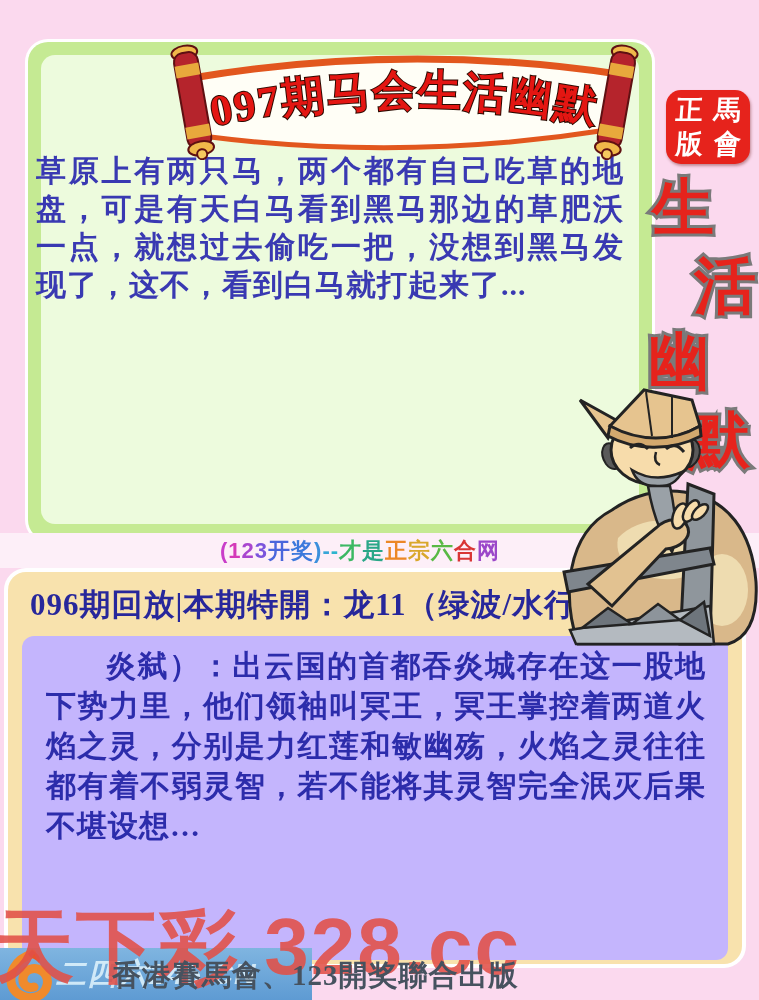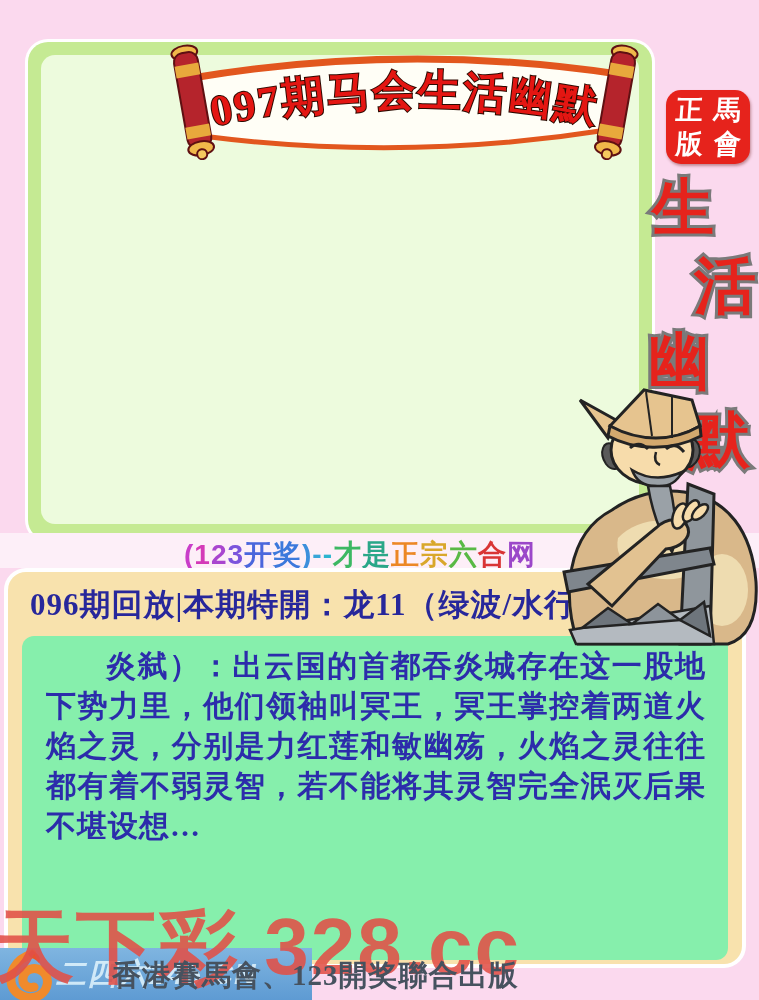--- a/index.html
+++ b/index.html
@@ -23,44 +23,45 @@
   .seal span{color:#fff;font-family:"Liberation Serif","DejaVu Serif",serif;font-weight:bold;font-size:27px;line-height:30px;transform:skewX(-4deg);}
   .vchar{position:absolute;font-family:"Liberation Serif","DejaVu Serif",serif;font-weight:bold;font-size:62px;color:#e6231c;-webkit-text-stroke:6px #7a7a7a;paint-order:stroke fill;}
   .vchar.c0{left:652px;top:166px;}
   .vchar.c1{left:694px;top:244px;}
   .vchar.c2{left:648px;top:320px;}
   .vchar.c3{left:688px;top:398px;}
   .cartoon{position:absolute;left:560px;top:386px;width:199px;height:262px;z-index:5;}
 
   
   .slogan-band{position:absolute;left:0;top:533px;width:759px;height:35px;background:#fdeff8;}
-  .slogan{position:absolute;left:0;top:536px;width:720px;text-align:center;font-size:28px;font-weight:bold;letter-spacing:1px;font-family:"Liberation Sans",sans-serif;}
+  .slogan{position:absolute;left:0;top:536px;width:720px;text-align:center;font-size:22px;font-weight:bold;letter-spacing:1px;font-family:"Liberation Sans",sans-serif;}
 
   
   .replay-box{position:absolute;left:8px;top:572px;width:734px;height:392px;background:#f8e2ad;border-radius:18px;box-shadow:0 0 0 4px #ffffff;}
   .replay-header{position:absolute;left:22px;top:12px;font-family:"Liberation Serif","DejaVu Serif",serif;font-weight:bold;font-size:31px;color:#27279b;letter-spacing:1px;}
-  .replay-inner{position:absolute;left:14px;top:64px;width:706px;height:324px;background:#86efac;border-radius:12px;}
+  .replay-inner{position:absolute;left:14px;top:64px;width:706px;height:324px;background:#c4b5fd;border-radius:12px;}
   .replay-text{position:absolute;left:24px;top:10px;width:660px;font-family:"Liberation Serif","DejaVu Serif",serif;font-weight:bold;font-size:30px;line-height:40px;color:#2c2cab;text-align:justify;text-indent:2em;letter-spacing:1px;}
 
   
   .watermark{position:absolute;left:-6px;top:894px;font-size:80px;font-weight:bold;color:#e25047;opacity:.88;letter-spacing:2px;white-space:nowrap;z-index:8;}
   .bar-blue{position:absolute;left:0;top:948px;width:312px;height:52px;background:linear-gradient(#7fb5e0,#5e9bd3);z-index:6;}
   .bar-watermark{position:absolute;left:56px;top:6px;font-size:30px;font-weight:bold;font-style:italic;color:rgba(232,249,255,.8);letter-spacing:1px;white-space:nowrap;}
   .org-logo{position:absolute;left:2px;top:948px;width:58px;height:52px;z-index:7;}
   .publisher{position:absolute;left:112px;top:956px;font-family:"Liberation Serif","DejaVu Serif",serif;font-weight:bold;font-size:29px;color:#46525f;letter-spacing:1px;z-index:9;white-space:nowrap;}
 </style>
 </head>
 <body>
 
 <div id="stage">
 
 
   <div class="humor-box">
     <div class="humor-box-inner"></div>
   </div>
+  <div class="humor-text">草原上有两只马，两个都有自己吃草的地盘，可是有天白马看到黑马那边的草肥沃一点，就想过去偷吃一把，没想到黑马发现了，这不，看到白马就打起来了...</div>
 
   <div class="banner">
     <svg width="514" height="118" viewBox="0 0 514 118">
 
       <path d="M44,36 Q257,0 470,32 L459,88 Q257,120 54,94 Z" fill="#fffef6" stroke="#e9c27c" stroke-width="2"></path>
       <path d="M44,36 Q257,0 470,32" fill="none" stroke="#e2571e" stroke-width="7" stroke-linecap="round"></path>
       <path d="M54,94 Q257,120 459,88" fill="none" stroke="#e2571e" stroke-width="5" stroke-linecap="round"></path>
 
       <g transform="rotate(-10 45 60)" stroke="#5f1012" stroke-width="2">
         <ellipse cx="45" cy="10" rx="13" ry="7" fill="#f0b84a"></ellipse>

